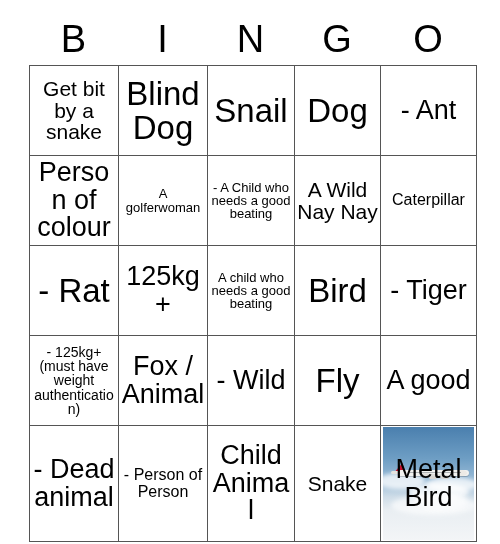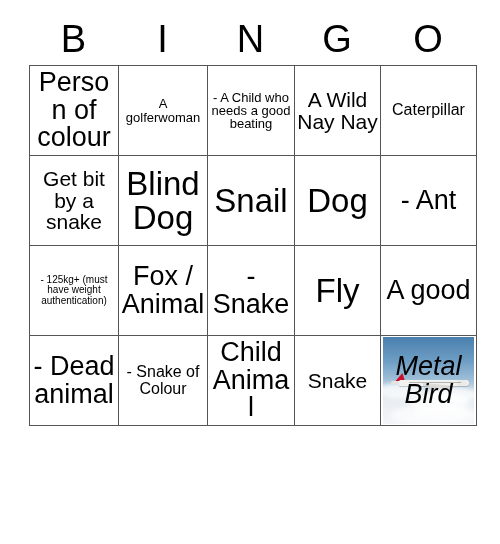--- a/index.html
+++ b/index.html
@@ -63,33 +63,32 @@
     display: block;
     line-height: 1.02;
     word-wrap: break-word;
   }
   
   .s-xl  { font-size: 33px; }
   .s-lg  { font-size: 27px; }
   .s-md  { font-size: 21px; }
   .s-sm  { font-size: 16px; }
   .s-xs  { font-size: 13px; }
-  .s-xxs { font-size: 10px; }
+  .s-xxs { font-size: 14px; }
 
   
   .photo-cell { padding: 0; }
   .photo-wrap {
     position: relative;
     width: 100%;
-    height: 87px;
+    height: 113px;
     display: flex;
     align-items: center;
     justify-content: center;
     overflow: hidden;
-    font-style: italic;
   }
   .sky {
     position: absolute;
     left: 0; top: 0;
     width: 100%;
     height: 100%;
     background:
       linear-gradient(to bottom,
         #4a7fae 0%,
         #6e9ec4 28%,
@@ -196,75 +195,92 @@
     <colgroup>
       <col style="width:89px">
         <col style="width:89px">
         <col style="width:87px">
         <col style="width:86px">
         <col style="width:96px">
     </colgroup>
     <tbody>
       <tr>
         <td>
+            <span class="txt s-md">Get bit by a snake</span>
+          </td>
+        <td>
+            <span class="txt s-xl">Blind Dog</span>
+          </td>
+        <td>
+            <span class="txt s-xl">Snail</span>
+          </td>
+        <td>
+            <span class="txt s-xl">Dog</span>
+          </td>
+        <td>
+            <span class="txt s-lg">- Ant</span>
+          </td>
+      </tr>
+      <tr>
+        <td>
             <span class="txt s-lg">Person of colour</span>
           </td>
         <td>
             <span class="txt s-xs">A golferwoman</span>
           </td>
         <td>
             <span class="txt s-xs">- A Child who needs a good beating</span>
           </td>
         <td>
             <span class="txt s-md">A Wild Nay Nay</span>
           </td>
         <td>
             <span class="txt s-sm">Caterpillar</span>
           </td>
       </tr>
       <tr>
         <td>
-            <span class="txt s-md">Get bit by a snake</span>
-          </td>
-        <td>
-            <span class="txt s-xl">Blind Dog</span>
-          </td>
-        <td>
-            <span class="txt s-xl">Snail</span>
-          </td>
-        <td>
-            <span class="txt s-xl">Dog</span>
-          </td>
-        <td>
-            <span class="txt s-lg">- Ant</span>
+            <span class="txt s-xl">- Rat</span>
+          </td>
+        <td>
+            <span class="txt s-lg">125kg+</span>
+          </td>
+        <td>
+            <span class="txt s-xs">A child who needs a good beating</span>
+          </td>
+        <td>
+            <span class="txt s-xl">Bird</span>
+          </td>
+        <td>
+            <span class="txt s-lg">- Tiger</span>
           </td>
       </tr>
       <tr>
         <td>
             <span class="txt s-xxs">- 125kg+ (must have weight authentication)</span>
           </td>
         <td>
             <span class="txt s-lg">Fox / Animal</span>
           </td>
         <td>
-            <span class="txt s-lg">- Snake</span>
+            <span class="txt s-lg">- Wild</span>
           </td>
         <td>
             <span class="txt s-xl">Fly</span>
           </td>
         <td>
             <span class="txt s-lg">A good</span>
           </td>
       </tr>
       <tr>
         <td>
             <span class="txt s-lg">- Dead animal</span>
           </td>
         <td>
-            <span class="txt s-sm">- Snake of Colour</span>
+            <span class="txt s-sm">- Person of Person</span>
           </td>
         <td>
             <span class="txt s-lg">Child Animal</span>
           </td>
         <td>
             <span class="txt s-md">Snake</span>
           </td>
         <td class="photo-cell">
           <div class="photo-wrap">
             <div class="sky"></div>

